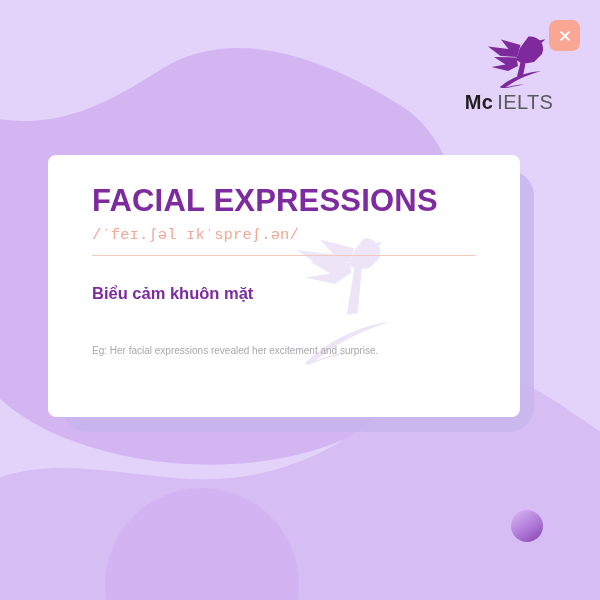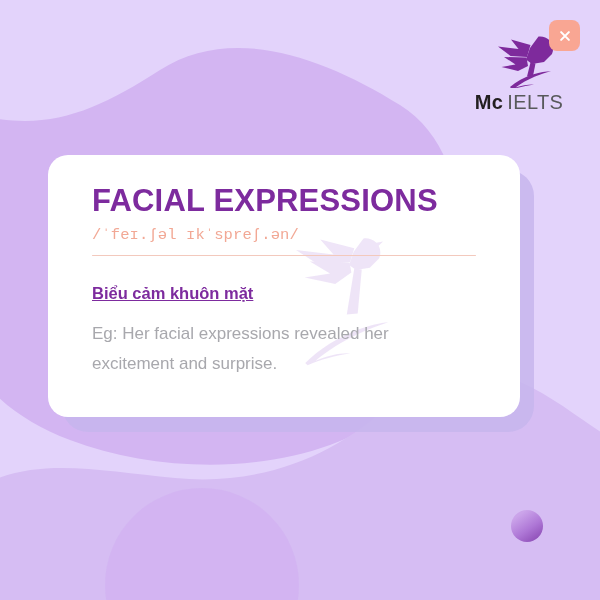--- a/index.html
+++ b/index.html
@@ -27,21 +27,21 @@
     position: absolute;
     inset: 0;
     width: 600px;
     height: 600px;
   }
 
   
   #brand-logo {
     position: absolute;
     top: 26px;
-    right: 16px;
+    right: 26px;
     width: 130px;
     text-align: center;
     z-index: 6;
   }
   #brand-logo .mark {
     display: block;
     width: 130px;
     height: 62px;
     line-height: 0;
   }
@@ -75,21 +75,21 @@
     filter: blur(0.6px);
     z-index: 2;
   }
   #word-card {
     position: absolute;
     left: 48px;
     top: 155px;
     width: 472px;
     height: 262px;
     background: #ffffff;
-    border-radius: 20px;
+    border-radius: 8px;
     z-index: 3;
     overflow: hidden;
   }
   #card-watermark {
     position: absolute;
     left: 218px;
     top: 78px;
     width: 150px;
     height: 140px;
     opacity: 0.30;
@@ -123,25 +123,24 @@
     height: 1.6px;
     width: 100%;
     background: #f3c9bd;
     border-radius: 2px;
   }
   #word-translation {
     margin: 28px 0 12px 0;
     font-size: 16.5px;
     font-weight: bold;
     color: #7d2b9e;
-    text-decoration: underline;
   }
   #word-example {
-    margin: 16px 0 0 0;
-    font-size: 17px;
+    margin: 39px 0 0 0;
+    font-size: 10px;
     line-height: 1.75;
     color: #a8a8ad;
     max-width: 372px;
   }
 
   
   #close-button {
     position: absolute;
     right: 20px;
     top: 20px;

